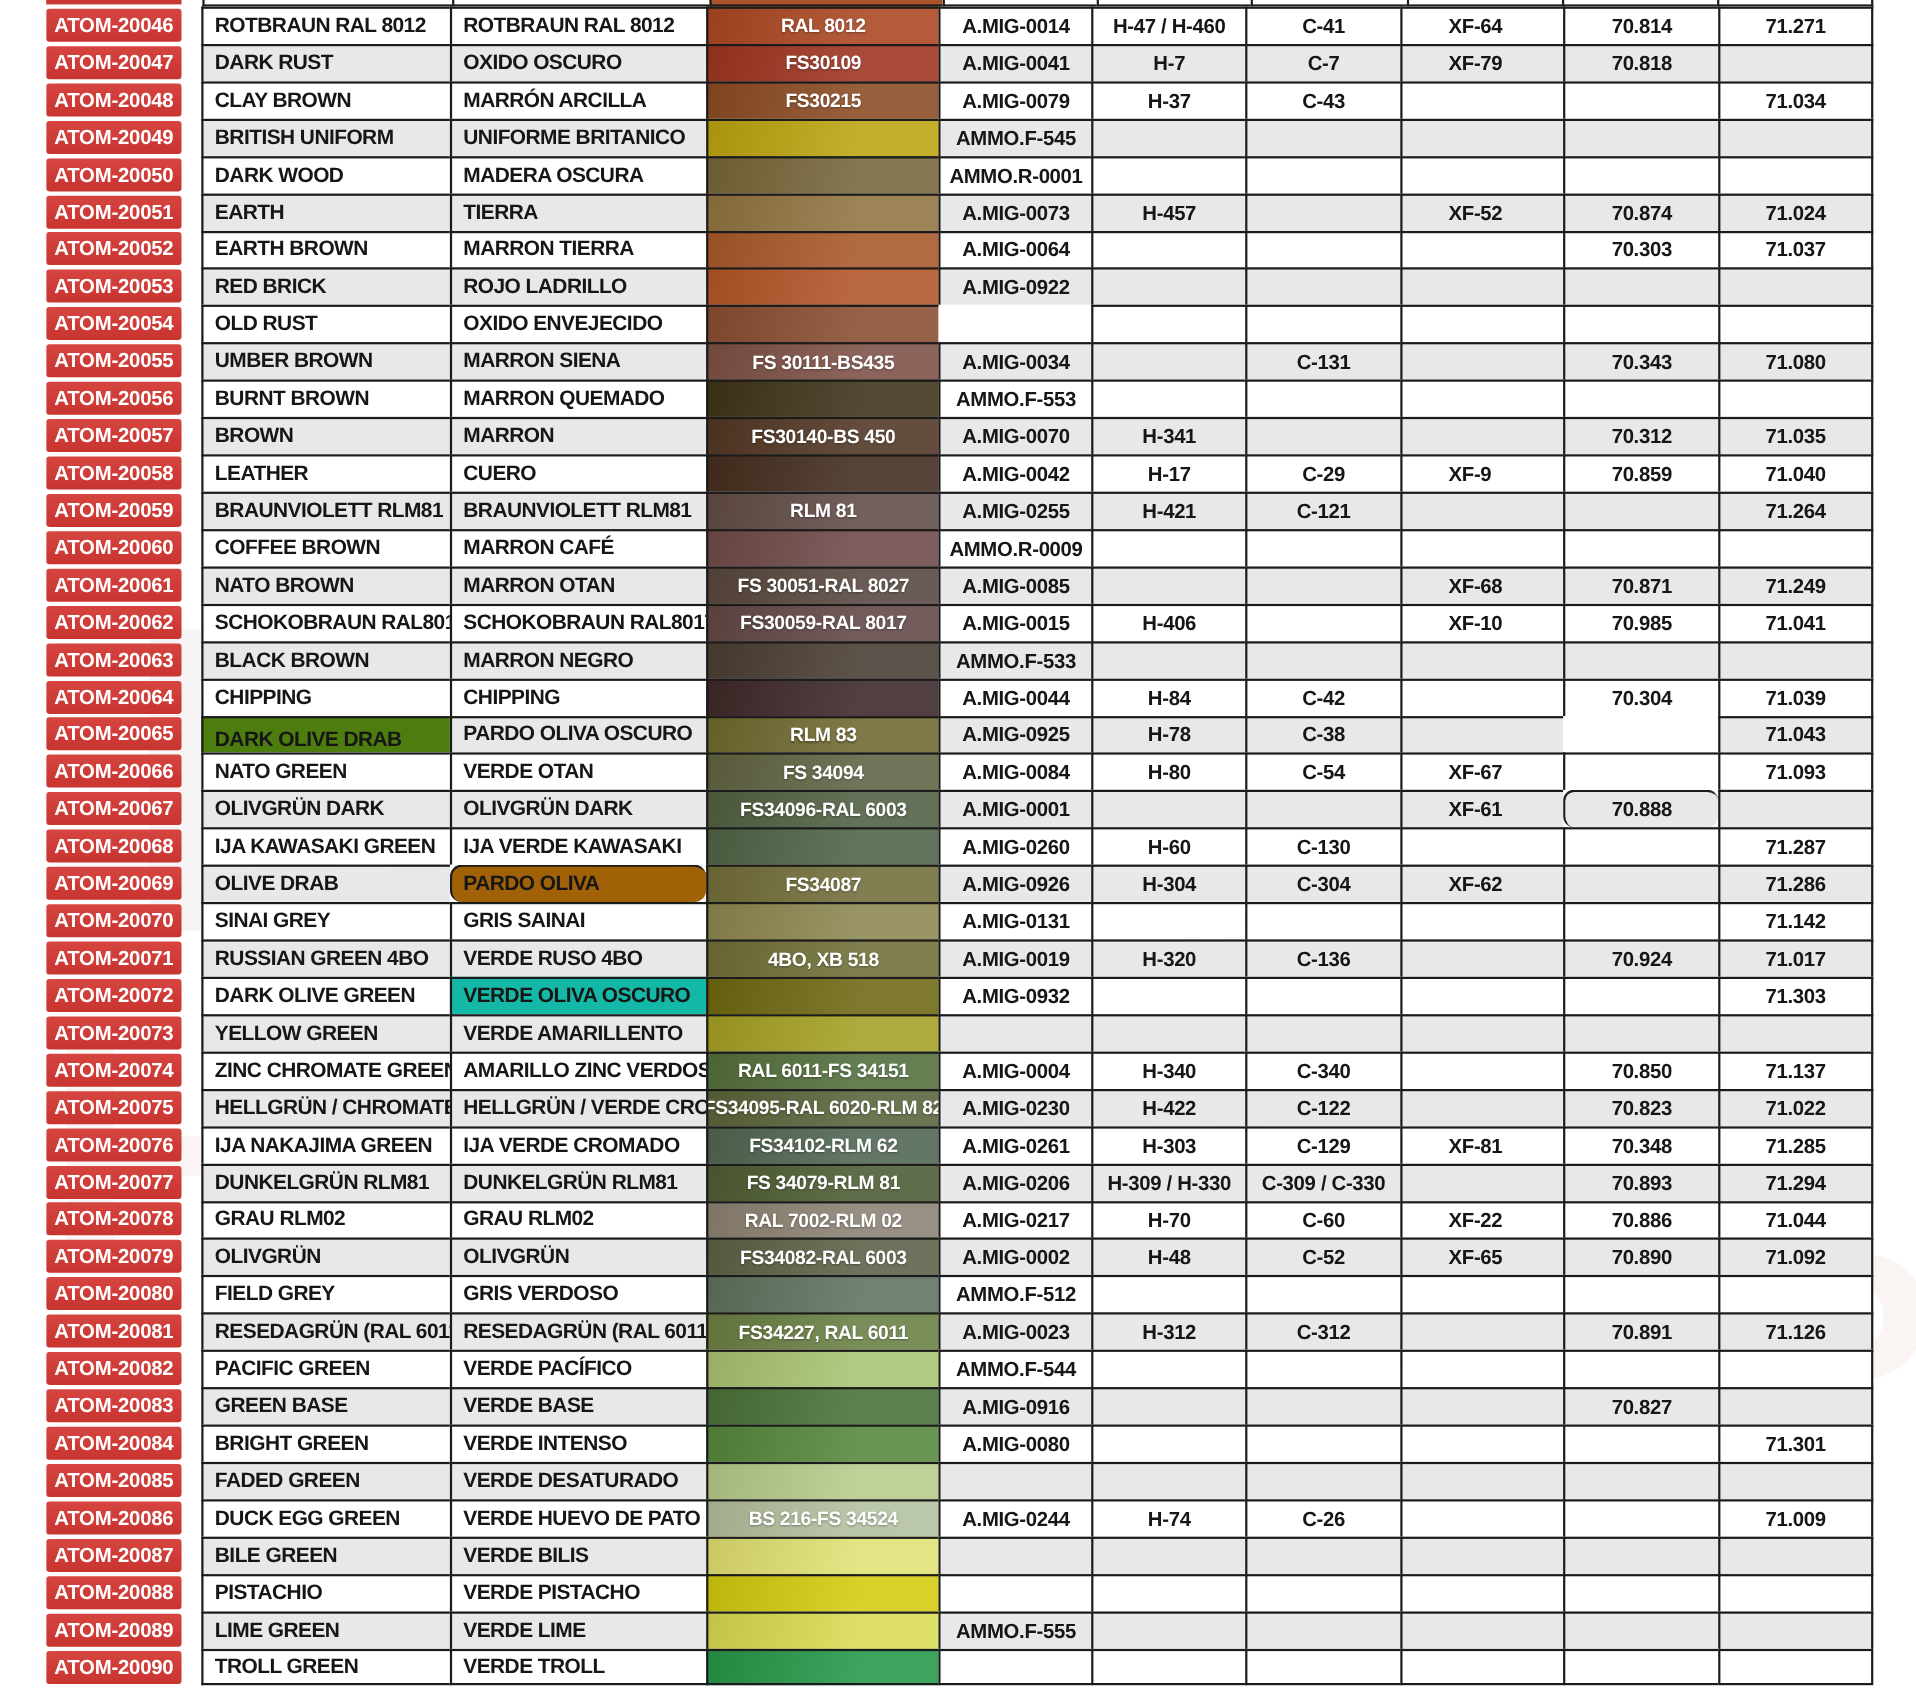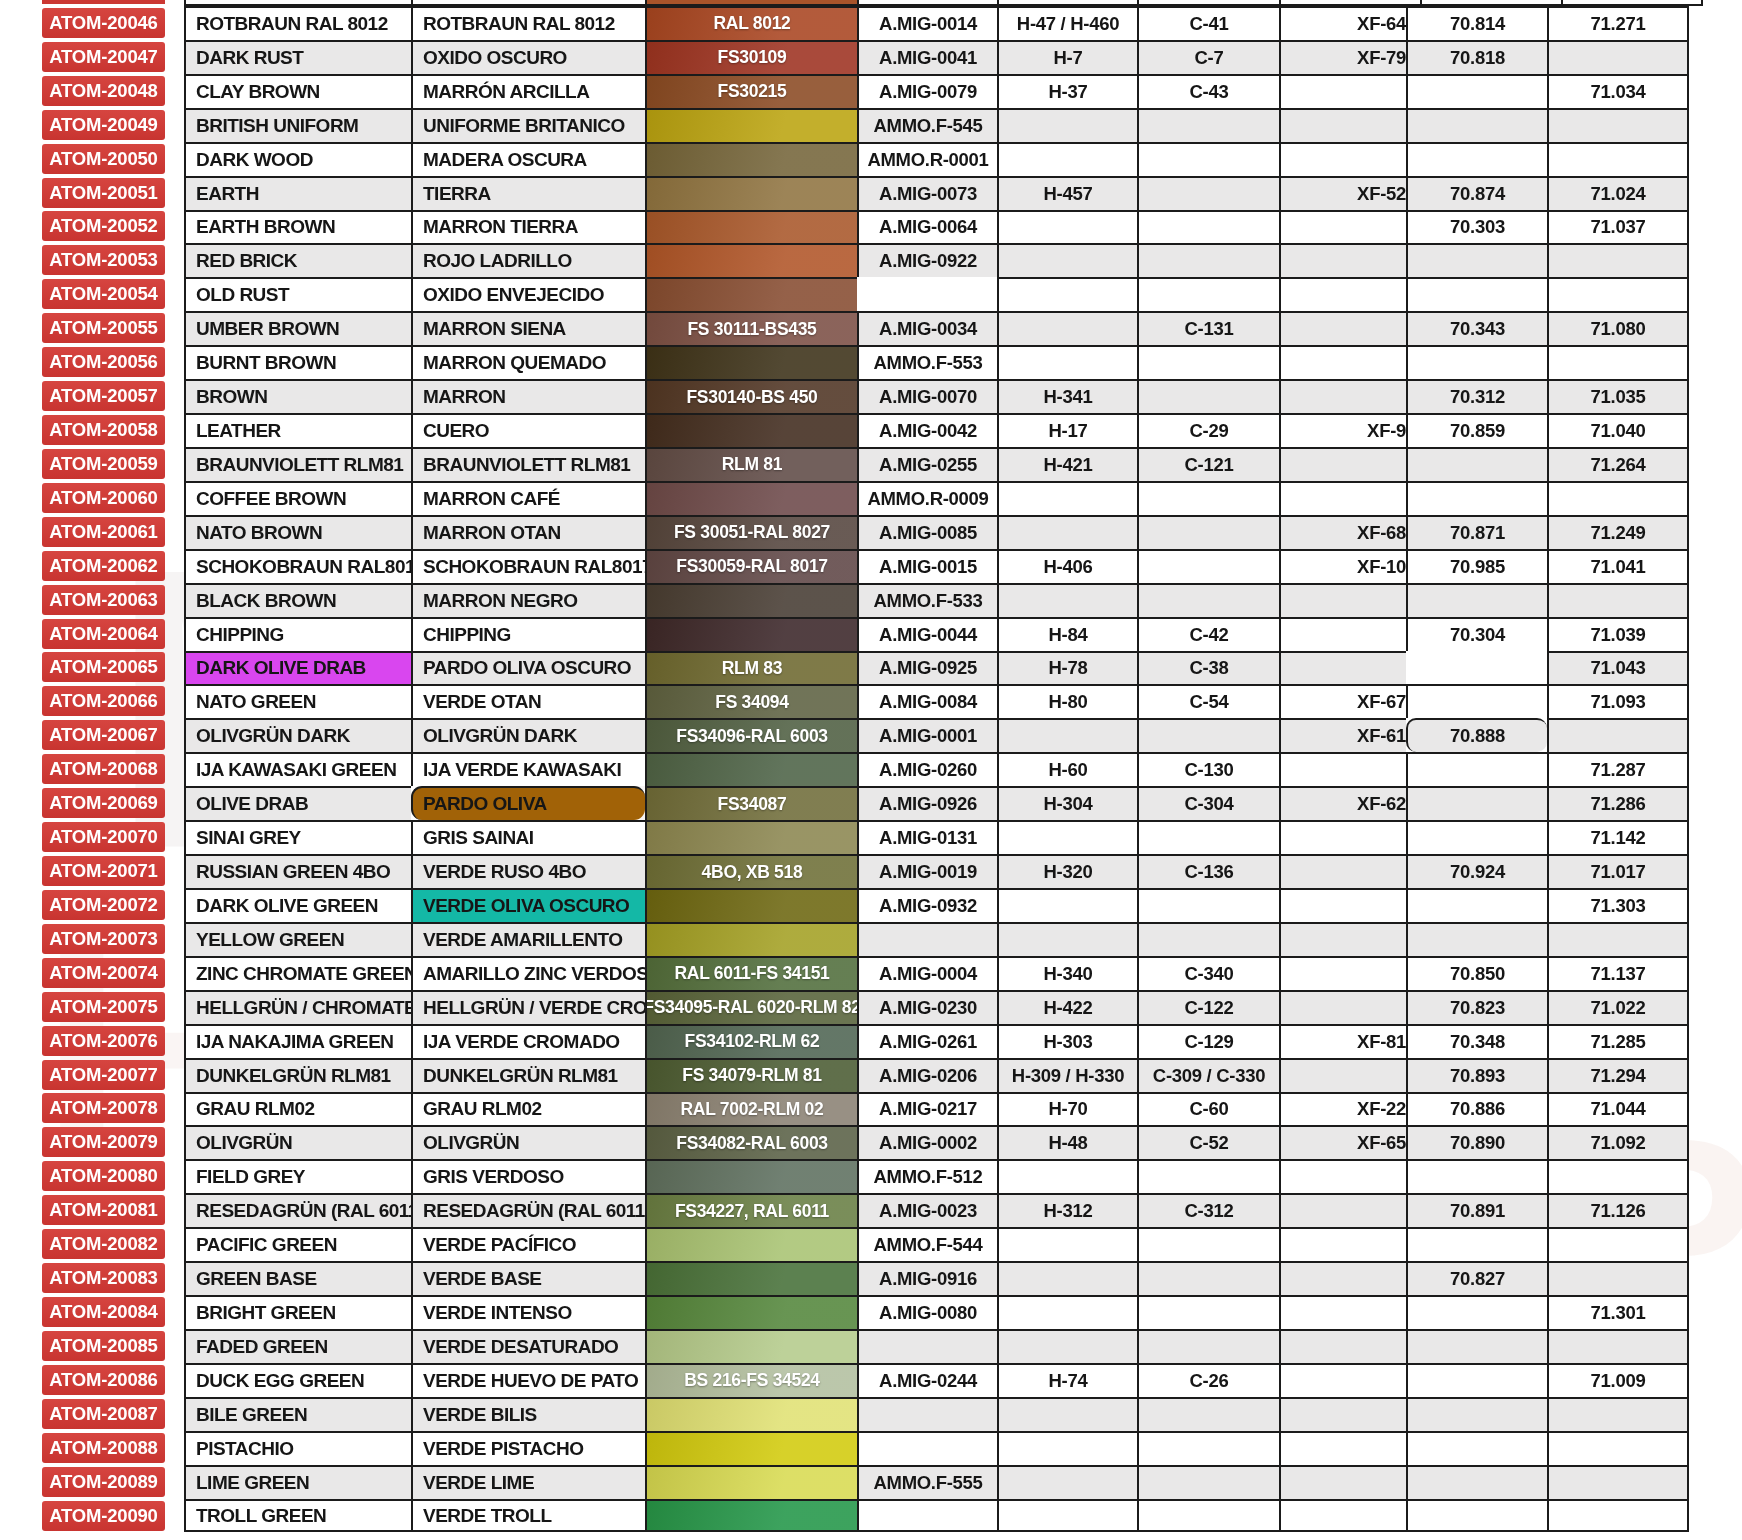--- a/index.html
+++ b/index.html
@@ -24,21 +24,21 @@
   .chart-table{position:absolute;left:42px;top:0;width:1661px;}
   .row{display:flex;height:33.93px;box-sizing:border-box;}
   .cell{box-sizing:border-box;display:flex;align-items:center;overflow:hidden;}
   .c-atom{width:142px;background:transparent;}
   .c-en{width:227px;}
   .c-es{width:234px;}
   .c-sw{width:212px;justify-content:center;position:relative;}
   .c-amig{width:140px;justify-content:center;}
   .c-h{width:140px;justify-content:center;}
   .c-c{width:142px;justify-content:center;}
-  .c-xf{width:127px;justify-content:flex-end;padding-left:42px;}
+  .c-xf{width:149px;justify-content:flex-start;padding-left:42px;}
   .c-70{width:141px;justify-content:center;}
   .c-71{width:142px;justify-content:center;}
   .bcell{border-top:2px solid var(--border);border-left:2px solid var(--border);}
   .row .c-71{border-right:2px solid var(--border);}
   .row:last-child .bcell{border-bottom:2px solid var(--border);}
   .chip{
     height:30px;flex:0 0 123px;margin:1.5px 19px 1.5px 0;border-radius:3px;
     background:linear-gradient(#d64540,#c83430);
     display:flex;align-items:center;justify-content:center;
     color:#ffffff;font-weight:bold;font-size:18.5px;letter-spacing:-0.2px;
@@ -742,21 +742,21 @@
           <div class="cell bcell c-71" style="background: rgb(255, 255, 255);">
             <span class="data-text">71.039</span>
           </div>
         </div>
         <div class="row">
           <div class="cell c-atom">
             <div class="chip">
               <span>ATOM-20065</span>
             </div>
           </div>
-          <div class="cell bcell c-en" style="background: #d946ef;">
+          <div class="cell bcell c-en" style="background: #4d7c0f; align-items: flex-end;">
             <span class="name-text">DARK OLIVE DRAB</span>
           </div>
           <div class="cell bcell c-es" style="background: rgb(233, 232, 232);">
             <span class="name-text">PARDO OLIVA OSCURO</span>
           </div>
           <div class="cell bcell c-sw" style="background: rgb(109, 104, 47);">
             <div class="sw-overlay"></div>
             <span class="sw-label">RLM 83</span>
           </div>
           <div class="cell bcell c-amig" style="background: rgb(233, 232, 232);">

